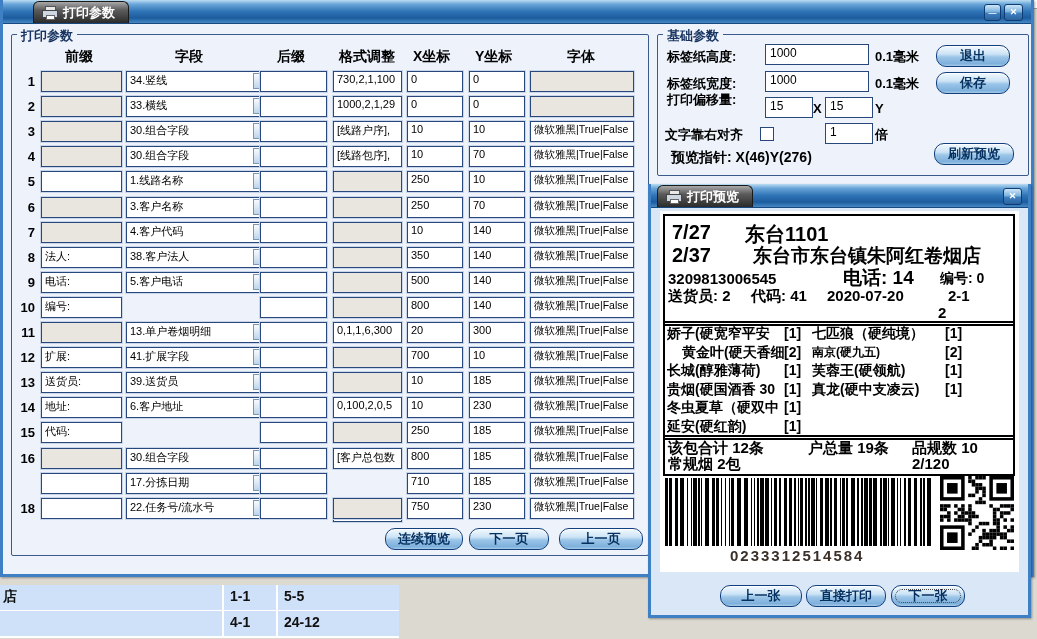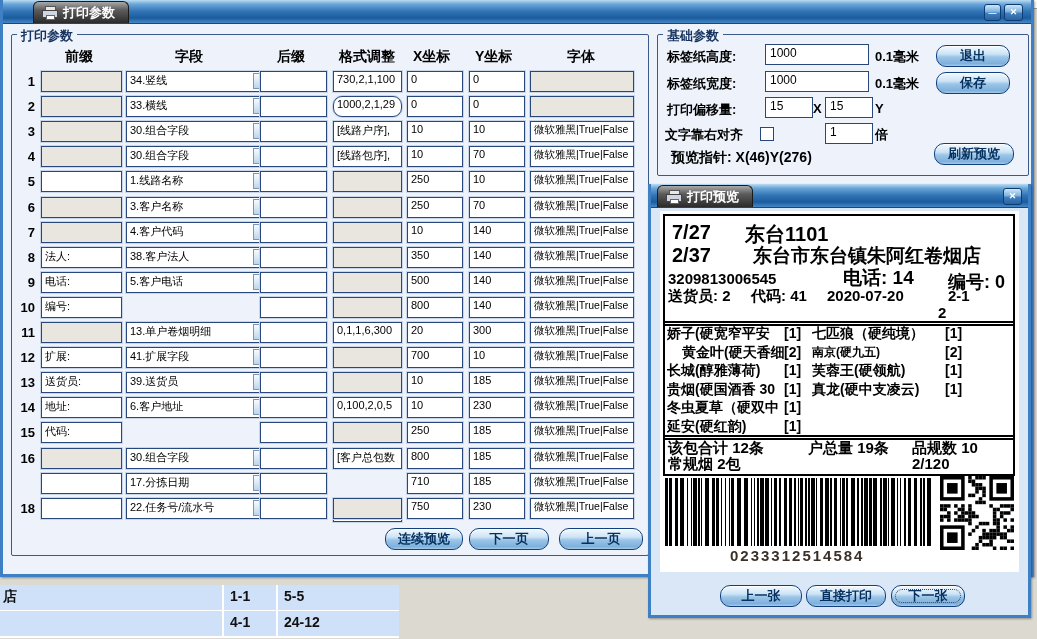--- a/index.html
+++ b/index.html
@@ -123,21 +123,21 @@
           <div class="cellbox" style="left:330px;width:62px;">730,2,1,100</div>
           <div class="cellbox" style="left:404px;width:49px;">0</div>
           <div class="cellbox" style="left:466px;width:49px;">0</div>
           <div class="cellbox gray" style="left:527px;width:97px;font-size:10.5px;"></div>
         </div>
         <div style="position:absolute;left:0;top:96.1px;width:648px;height:22px;">
           <div class="rownum" style="left:8px;top:3px;">2</div>
           <div class="cellbox gray" style="left:38px;width:74px;"></div>
           <div class="cellbox" style="left:123px;width:124px;padding-right:18px;">33.横线<div class="dropbtn" style="">▼</div></div>
           <div class="cellbox" style="left:257px;width:60px;"></div>
-          <div class="cellbox" style="left:330px;width:62px;border-radius:9px;">1000,2,1,29</div>
+          <div class="cellbox" style="left:330px;width:62px;">1000,2,1,29</div>
           <div class="cellbox" style="left:404px;width:49px;">0</div>
           <div class="cellbox" style="left:466px;width:49px;">0</div>
           <div class="cellbox gray" style="left:527px;width:97px;font-size:10.5px;"></div>
         </div>
         <div style="position:absolute;left:0;top:121.2px;width:648px;height:22px;">
           <div class="rownum" style="left:8px;top:3px;">3</div>
           <div class="cellbox gray" style="left:38px;width:74px;"></div>
           <div class="cellbox" style="left:123px;width:124px;padding-right:18px;">30.组合字段<div class="dropbtn" style="">▼</div></div>
           <div class="cellbox" style="left:257px;width:60px;"></div>
           <div class="cellbox" style="left:330px;width:62px;">[线路户序],</div>
@@ -305,21 +305,21 @@
     <div class="blabel" style="left:664px;top:48px;">标签纸高度:</div>
     <div class="binput" style="left:762px;top:44px;width:96px;">1000</div>
     <div class="blabel" style="left:872px;top:48px;">0.1毫米</div>
     <div class="xp-btn" style="left:933px;top:45px;width:72px;">退出</div>
 
     <div class="blabel" style="left:664px;top:75px;">标签纸宽度:</div>
     <div class="binput" style="left:762px;top:71px;width:96px;">1000</div>
     <div class="blabel" style="left:872px;top:75px;">0.1毫米</div>
     <div class="xp-btn" style="left:933px;top:72px;width:72px;">保存</div>
 
-    <div class="blabel" style="left:664px;top:101px;">打印偏移量:</div>
+    <div class="blabel" style="left:664px;top:91px;">打印偏移量:</div>
     <div class="binput" style="left:762px;top:97px;width:40px;">15</div>
     <div class="blabel" style="left:810px;top:101px;">X</div>
     <div class="binput" style="left:822px;top:97px;width:40px;">15</div>
     <div class="blabel" style="left:872px;top:101px;">Y</div>
 
     <div class="blabel" style="left:662px;top:126px;">文字靠右对齐</div>
     <div class="chk" style="left:757px;top:127px;"></div>
     <div class="binput" style="left:822px;top:123px;width:40px;">1</div>
     <div class="blabel" style="left:872px;top:126px;">倍</div>
 
@@ -342,21 +342,21 @@
 
     <div id="label-area" style="left:9px;top:27px;width:359px;height:361px;">
 
       <div class="pv-box" style="left:3px;top:3px;width:348px;height:108px;"></div>
       <div class="pv-text" style="left:12px;top:10px;font-size:20px;">7/27</div>
       <div class="pv-text" style="left:85px;top:10px;font-size:20px;">东台1101</div>
       <div class="pv-text" style="left:12px;top:33px;font-size:20px;">2/37</div>
       <div class="pv-text" style="left:93px;top:32px;font-size:19px;">东台市东台镇朱阿红卷烟店</div>
       <div class="pv-text" style="left:8px;top:59px;font-size:15px;">3209813006545</div>
       <div class="pv-text" style="left:183px;top:54px;font-size:19px;">电话: 14</div>
-      <div class="pv-text" style="left:288px;top:59px;font-size:18px;">编号: 0</div>
+      <div class="pv-text" style="left:280px;top:59px;font-size:14px;">编号: 0</div>
       <div class="pv-text" style="left:8px;top:76px;font-size:15px;">送货员: 2</div>
       <div class="pv-text" style="left:91px;top:76px;font-size:15px;">代码: 41</div>
       <div class="pv-text" style="left:167px;top:76px;font-size:15px;">2020-07-20</div>
       <div class="pv-text" style="left:288px;top:76px;font-size:15px;">2-1</div>
       <div class="pv-text" style="left:278px;top:93px;font-size:15px;">2</div>
 
       <div class="pv-box" style="left:3px;top:110px;width:348px;height:115px;"></div>
       <div id="product-lines">
           <div class="pv-text" style="left:7px;top:114px;font-size:14px;max-width:116px;overflow:hidden;">娇子(硬宽窄平安</div>
           <div class="pv-text" style="left:124px;top:114px;font-size:14px;">[1]</div>

